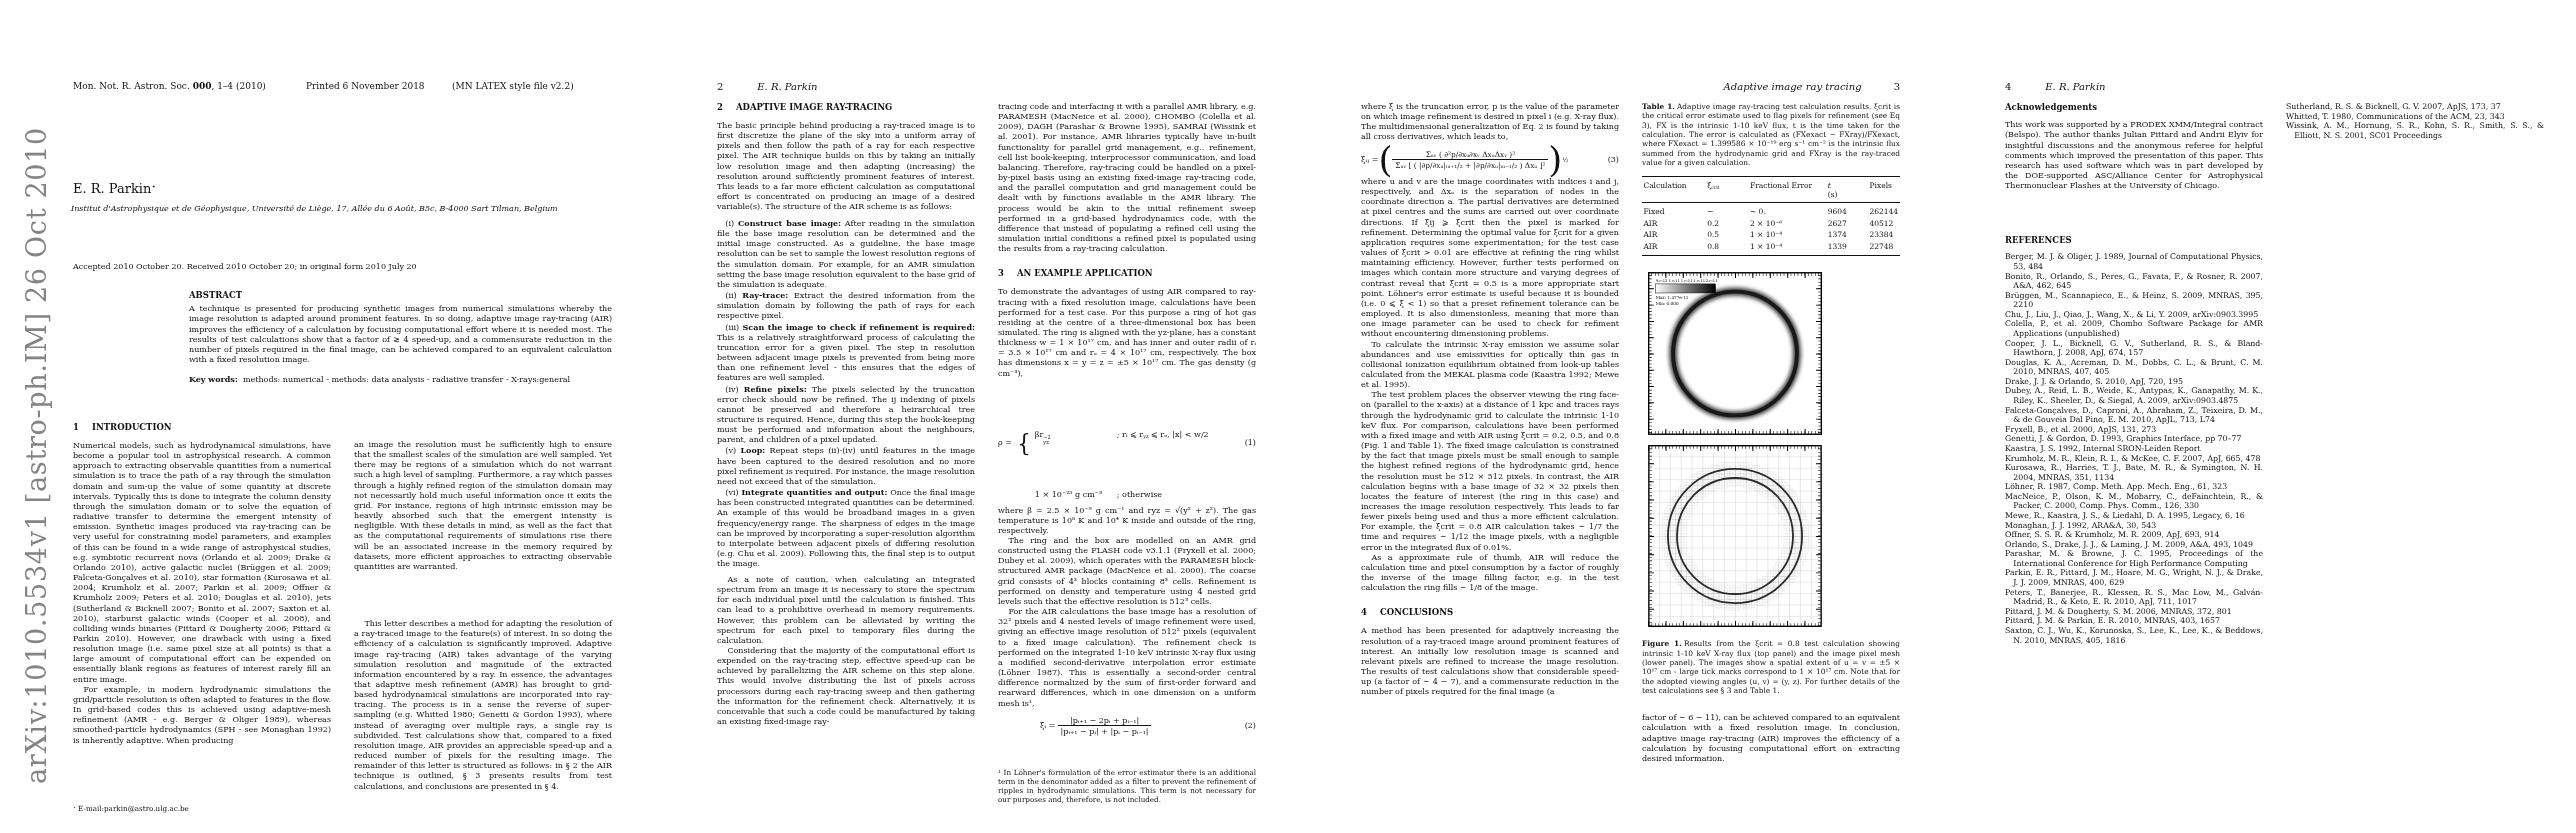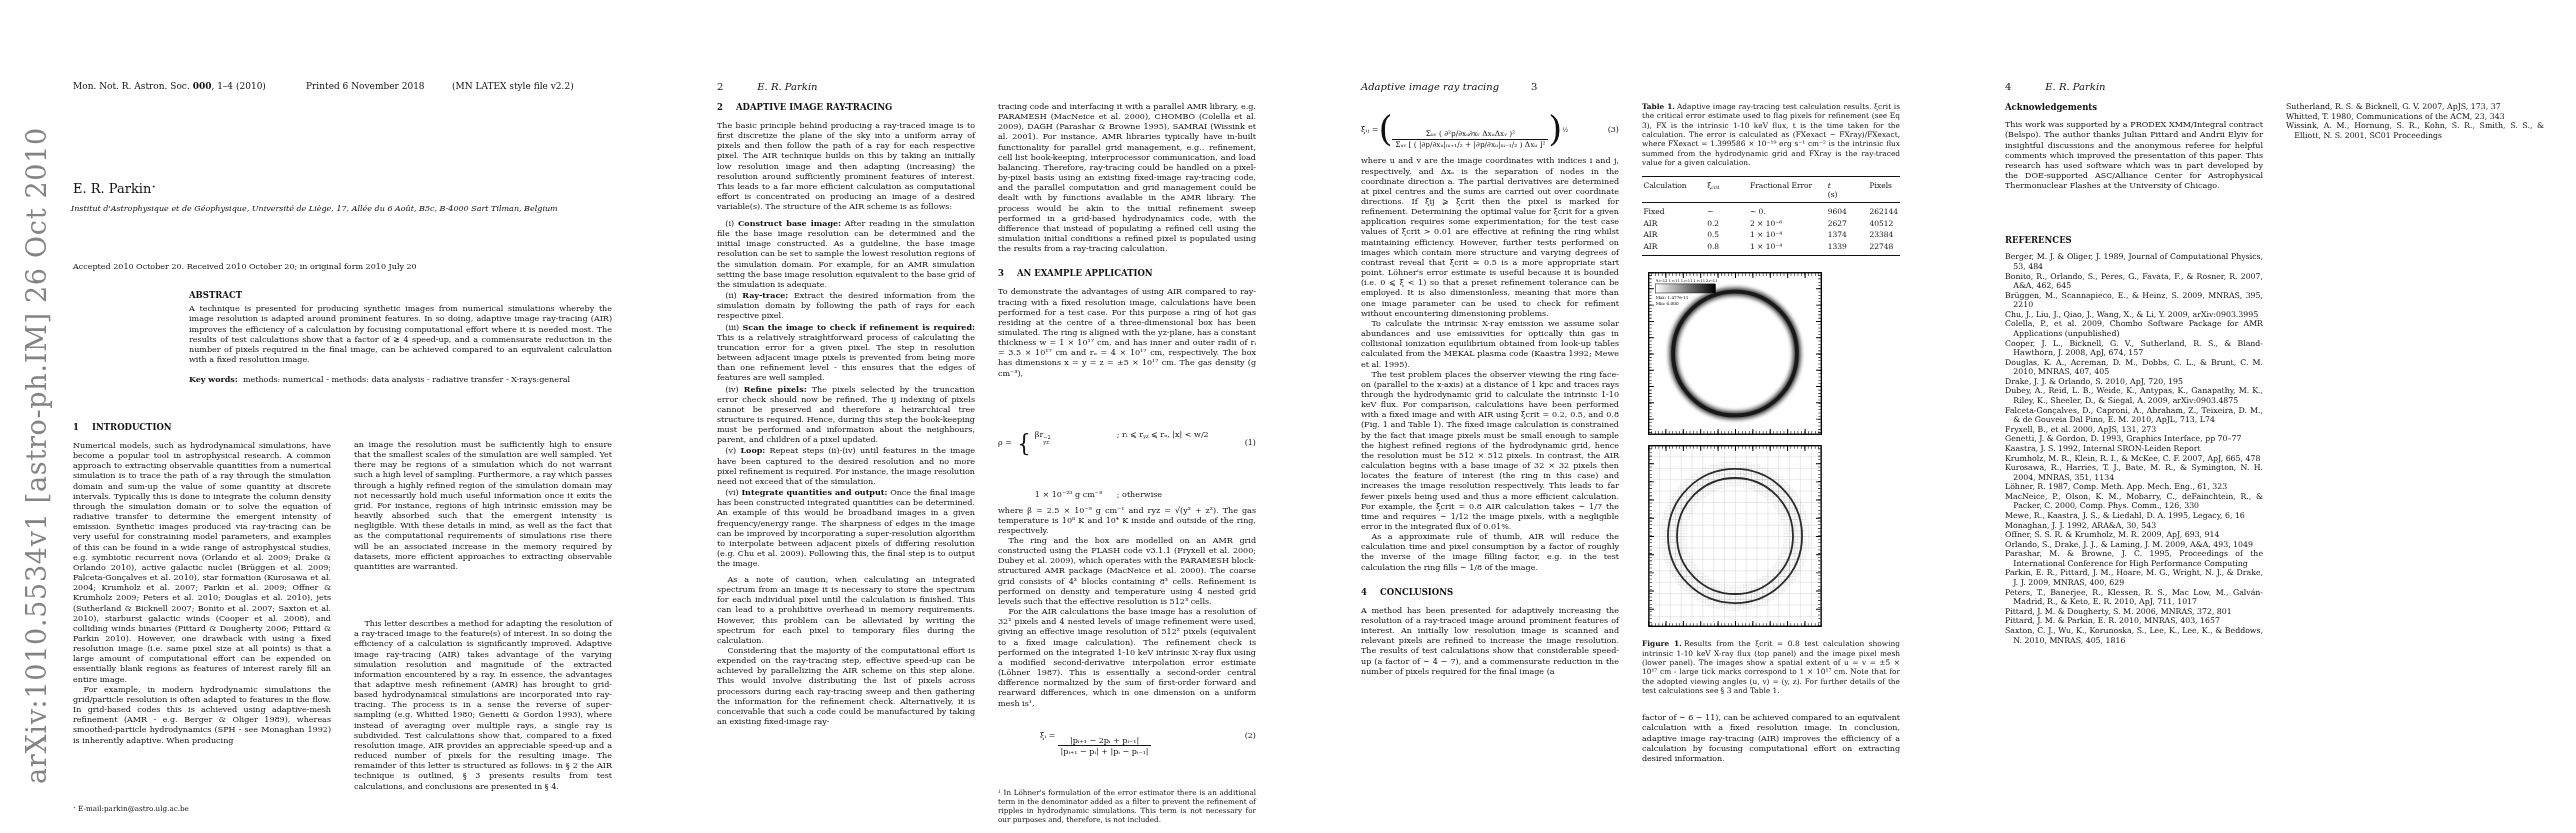--- a/index.html
+++ b/index.html
@@ -18,34 +18,34 @@
   .b{font-weight:bold}
   .sup{font-size:0.62em;vertical-align:0.5em;line-height:0}
   .subx{font-size:0.62em;vertical-align:-0.28em;line-height:0}
   .item{font-size:8px;line-height:1.27;text-align:justify;margin:0;text-indent:8.3px;}
   .fn{font-size:7.2px;line-height:1.26;text-align:justify;}
   .wm{position:absolute;left:21px;top:784px;transform:rotate(-90deg);transform-origin:0 0;
       white-space:nowrap;font-size:27px;color:#848484;letter-spacing:0.7px;}
   .phead{position:absolute;top:81px;left:73px;width:539px;font-size:9px;}
   .phead .pagenum{margin-right:31px;font-size:10px}
   .phead .runname{font-style:italic;font-size:10px}
-  .phead.right{display:flex;justify-content:flex-start;align-items:baseline}
+  .phead.right{display:flex;justify-content:flex-end;align-items:baseline}
   .phead.right .runtitle{font-style:italic;font-size:10px}
   .phead.right .pn{margin-left:32px;font-size:10px;}
   .h1a{position:absolute;left:0;top:0}.h1b{position:absolute;left:233px;top:0}.h1c{position:absolute;left:379px;top:0}
   .title{position:absolute;left:73px;top:122px;width:539px;font-size:17.7px;letter-spacing:0.1px;}
   .author{position:absolute;left:73px;top:181px;font-size:13px;}
   .affil{position:absolute;left:71px;top:204px;width:539px;font-size:8px;font-style:italic;}
   .dates{position:absolute;left:73px;top:262px;width:539px;font-size:8px;}
   .abst{position:absolute;left:189px;top:290px;width:423px;}
   .abst .ah{font-size:8.5px;font-weight:bold;margin:0 0 4.2px 0;}
   .abst .kw{margin-top:9px}
   .eq{display:flex;align-items:center;font-size:8px;margin:7px 0 7px 0;}
   .eq .tag{margin-left:auto;padding-left:4.2px}
-  .frac{display:inline-block;vertical-align:middle;text-align:center;margin-top:20px;}
+  .frac{display:inline-block;vertical-align:middle;text-align:center;}
   .frac .fu{display:block;padding:0 2.8px 0.7px;border-bottom:0.7px solid #111;}
   .frac .fd{display:block;padding:0.7px 2.8px 0;}
   .brace{font-size:25px;font-weight:300;margin:0 2.8px 0 4.2px;transform:scaleX(.85);}
   .bigp{font-size:36px;font-weight:200;line-height:0;}
   .cases .crow{display:flex;margin-top:44px;}
   .cases .ce{min-width:82px}
   .ss{display:inline-flex;flex-direction:column;font-size:5.1px;line-height:1.05;vertical-align:-2.1px;}
   .exp{font-size:6.3px;vertical-align:9.7px}
   .t1{width:100%;border-collapse:collapse;font-size:7.5px;margin-top:8.3px;}
   .t1 th,.t1 td{font-weight:normal;text-align:left;padding:1.4px 1.4px;vertical-align:top;}
@@ -161,20 +161,21 @@
     </div>
   </div>
 
   <div class="page" id="page3">
     <div class="phead right">
       <span class="runtitle">Adaptive image ray tracing</span>
       <span class="pn">3</span>
     </div>
 
     <div class="col" style="left:73px;top:102px">
+      <p class="p ni">where ξ is the truncation error, p is the value of the parameter on which image refinement is desired in pixel i (e.g. X-ray flux). The multidimensional generalization of Eq. 2 is found by taking all cross derivatives, which leads to,</p>
 
       <div class="eq">
         <span>ξᵢⱼ =</span>
         <span class="bigp">(</span>
         <span class="frac" style="font-size:7.4px">
             <span class="fu">Σᵤᵥ ( ∂²p/∂xᵤ∂xᵥ ΔxᵤΔxᵥ )²</span>
             <span class="fd">Σᵤᵥ [ ( |∂p/∂xᵤ|ᵢᵤ₊₁/₂ + |∂p/∂xᵤ|ᵢᵤ₋₁/₂ ) Δxᵤ ]²</span>
           </span>
         <span class="bigp">)</span>
         <span class="exp">½</span>

